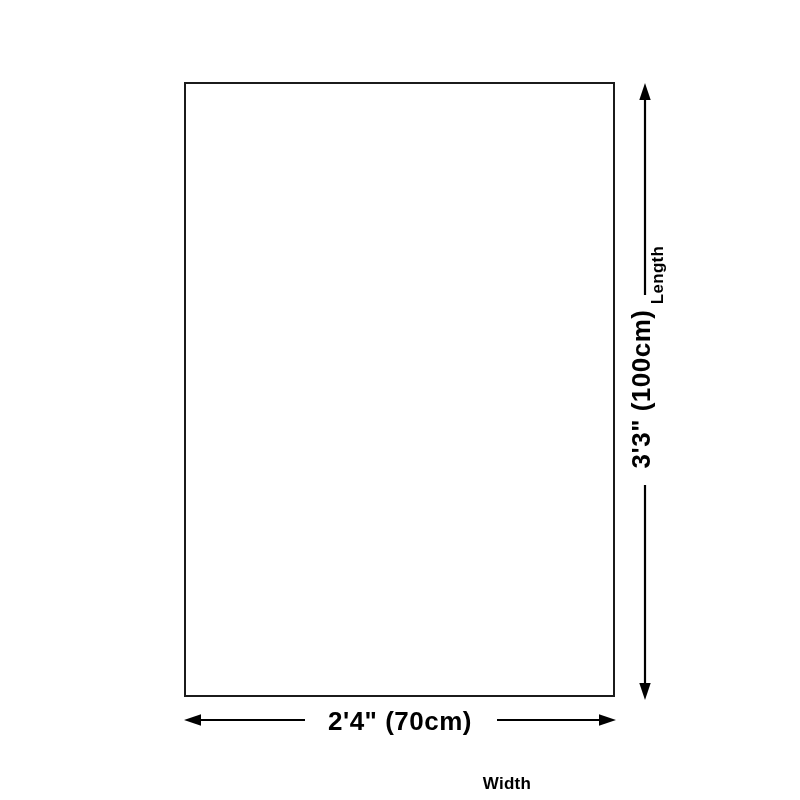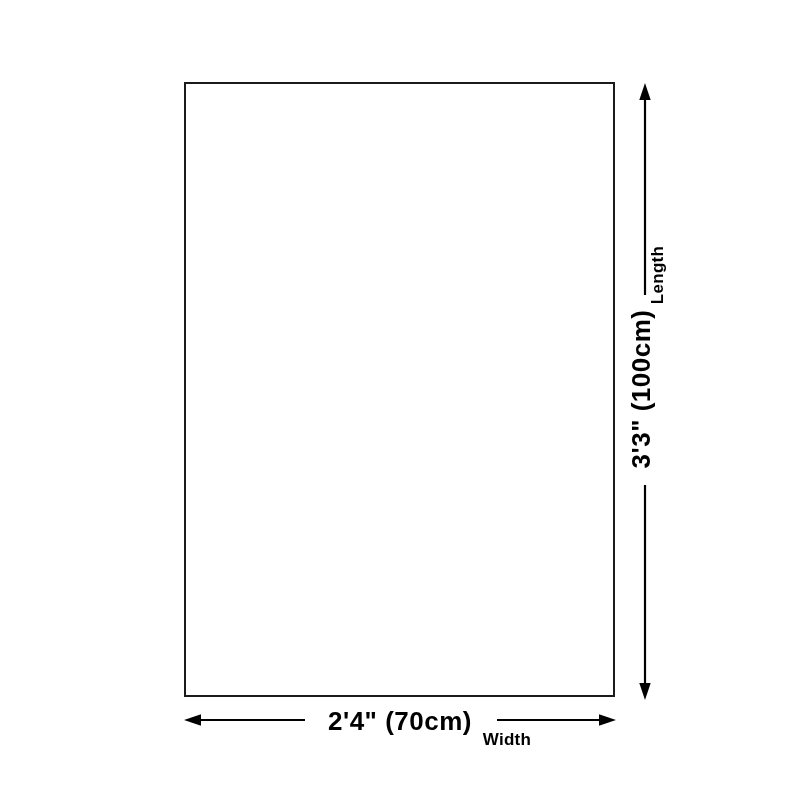--- a/index.html
+++ b/index.html
@@ -58,21 +58,21 @@
     top: 275px;
     transform: translate(-50%, -50%) rotate(-90deg);
   }
   .width-value {
     left: 400px;
     top: 721px;
     transform: translate(-50%, -50%);
   }
   .width-label {
     left: 507px;
-    top: 740px;
+    top: 784px;
     transform: translate(-50%, -50%);
   }
 </style>
 </head>
 <body>
 
 <div class="canvas">
 
   <div class="product-rect"></div>
 

